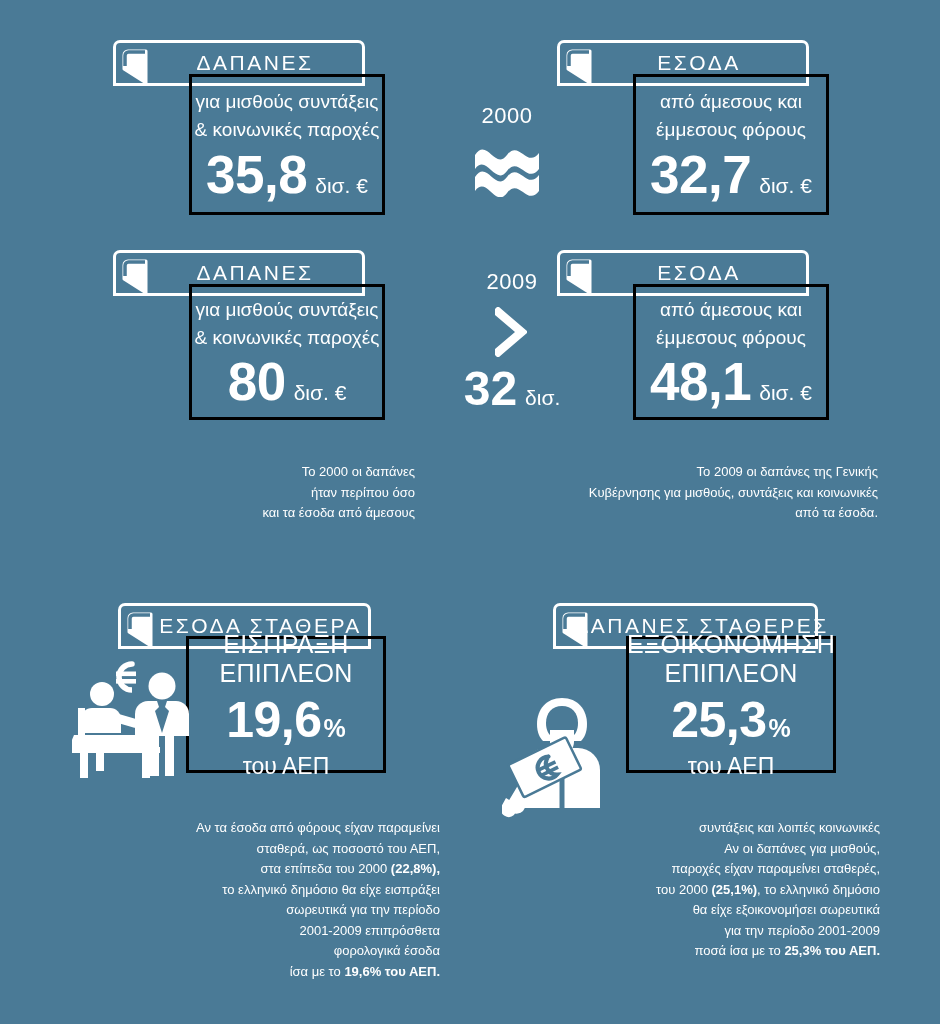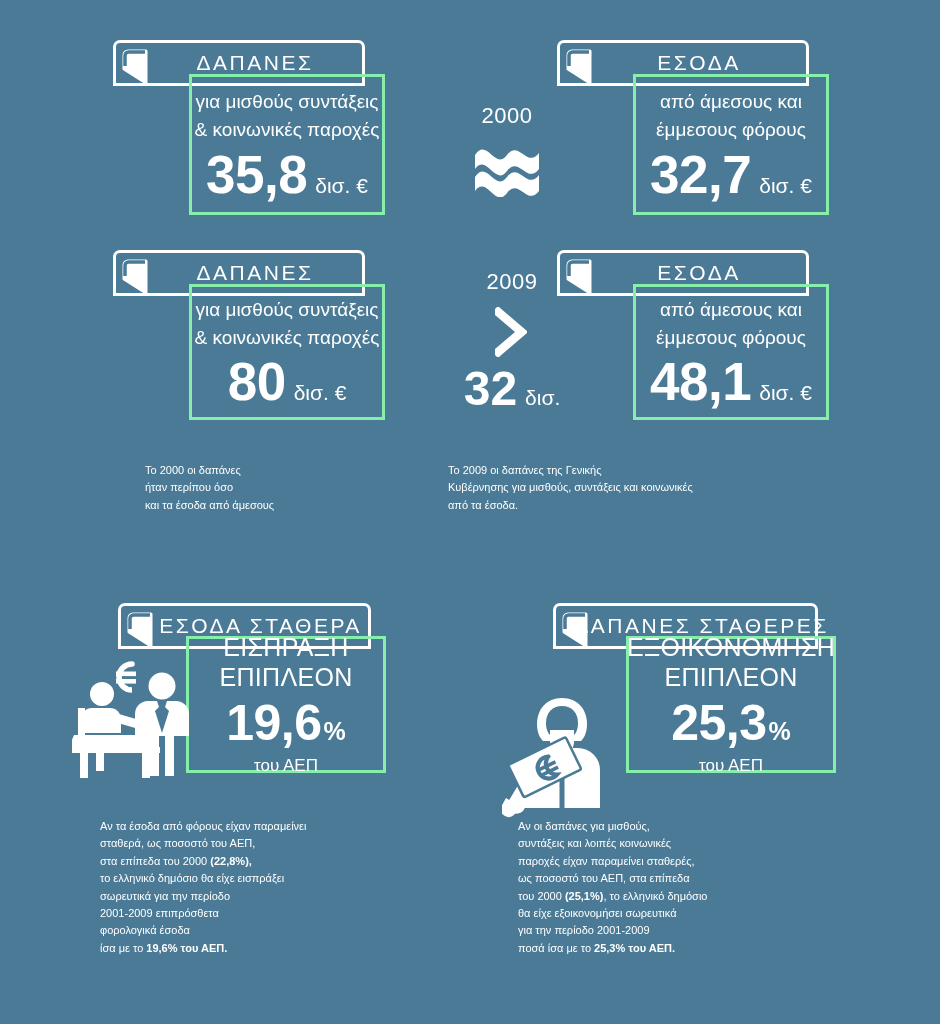--- a/index.html
+++ b/index.html
@@ -52,21 +52,21 @@
     top: 9px;
     width: 26px;
     height: 36px;
     pointer-events: none;
   }
   .tail svg { display: block; }
 
   .panel {
     position: absolute;
     box-sizing: border-box;
-    border: 3px solid #86efac;
+    border: 3px solid #000000;
     display: flex;
     flex-direction: column;
     align-items: center;
     justify-content: center;
     text-align: center;
   }
   .panel .lead {
     font-size: 19px;
     line-height: 1.45;
     font-weight: 400;
@@ -114,43 +114,43 @@
     line-height: 1;
   }
   .mid .delta .unit {
     font-size: 21px;
     margin-left: 8px;
   }
 
   
   .caption {
     position: absolute;
-    text-align: left;
-    font-size: 11px;
+    text-align: right;
+    font-size: 13px;
     line-height: 1.58;
     font-weight: 400;
   }
   .caption b { font-weight: 700; }
 
   
   .panel.stat .stat-title {
     font-size: 25px;
     line-height: 1.18;
     letter-spacing: 0.3px;
     font-weight: 400;
   }
   .panel.stat .figure { margin-top: 6px; }
   .panel.stat .figure .big { font-size: 50px; }
   .panel.stat .figure .pct {
     font-size: 25px;
     font-weight: 700;
     margin-left: 2px;
   }
   .panel.stat .sub {
-    font-size: 17px;
+    font-size: 23px;
     margin-top: 8px;
     font-weight: 400;
   }
 
   .icon-art {
     position: absolute;
   }
   .icon-art svg { display: block; }
 </style>
 </head>
@@ -393,23 +393,22 @@
         <g>
           <path d="M50 68 a11 11 0 1 0 0 20 a11 11 0 0 1 0 -20" fill="none" stroke="#4a7a96" stroke-width="4.2" stroke-linecap="round"></path>
           <rect x="36" y="74" width="18" height="3.6" fill="#4a7a96"></rect>
           <rect x="36" y="80" width="18" height="3.6" fill="#4a7a96"></rect>
         </g>
       </g>
     </svg>
   </div>
 
   <div class="caption" style="left:518px; top:818px; width:362px;">
+    <div>συντάξεις και λοιπές κοινωνικές</div>
     <div>Αν οι δαπάνες για μισθούς,</div>
-    <div>συντάξεις και λοιπές κοινωνικές</div>
     <div>παροχές είχαν παραμείνει σταθερές,</div>
-    <div>ως ποσοστό του ΑΕΠ, στα επίπεδα</div>
     <div><span>του 2000  </span><b>(25,1%)</b><span>, το ελληνικό δημόσιο</span></div>
     <div>θα είχε εξοικονομήσει  σωρευτικά</div>
     <div>για  την περίοδο 2001-2009</div>
     <div><span>ποσά ίσα με το </span><b>25,3% του ΑΕΠ.</b></div>
   </div>
 
 </div>
 
 </body></html>

